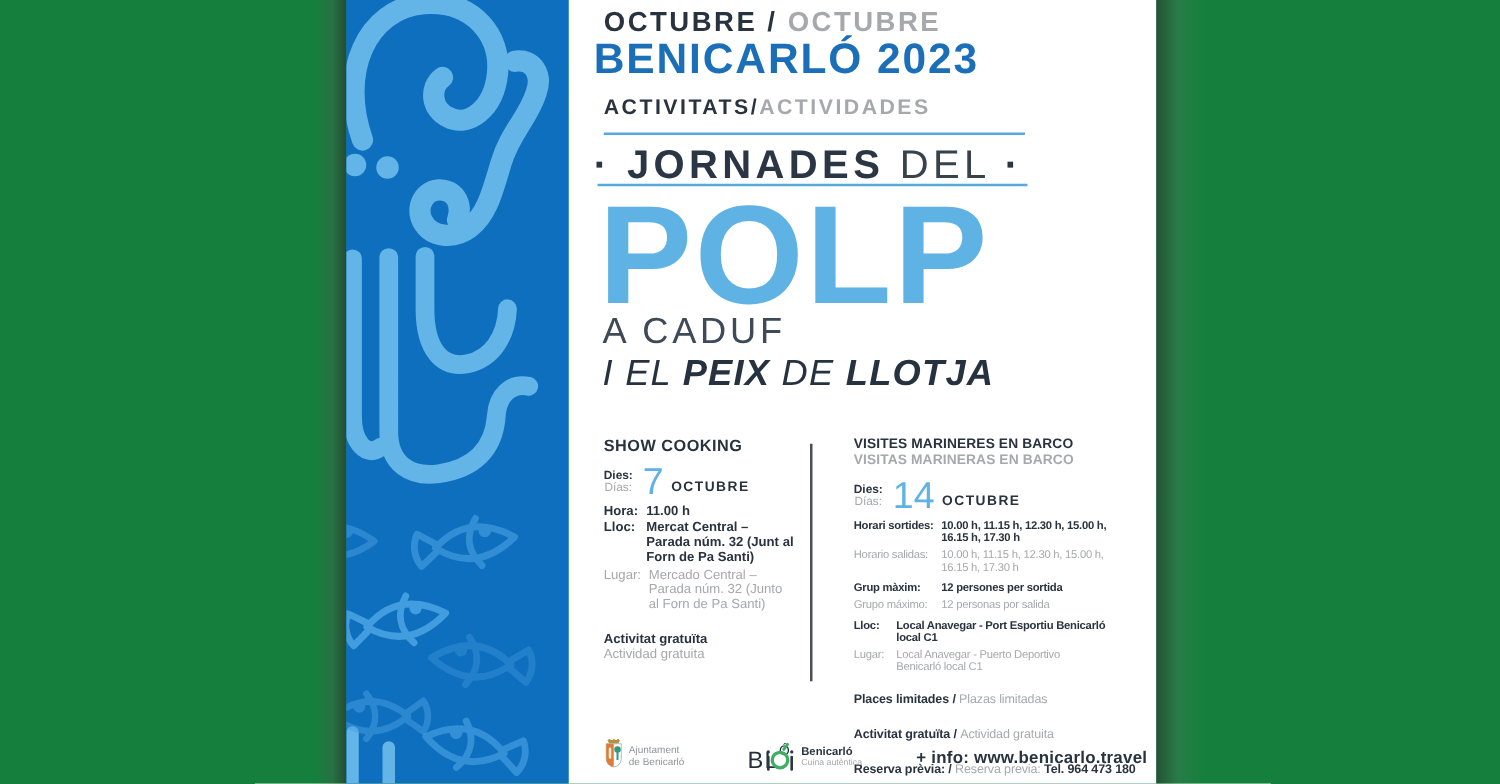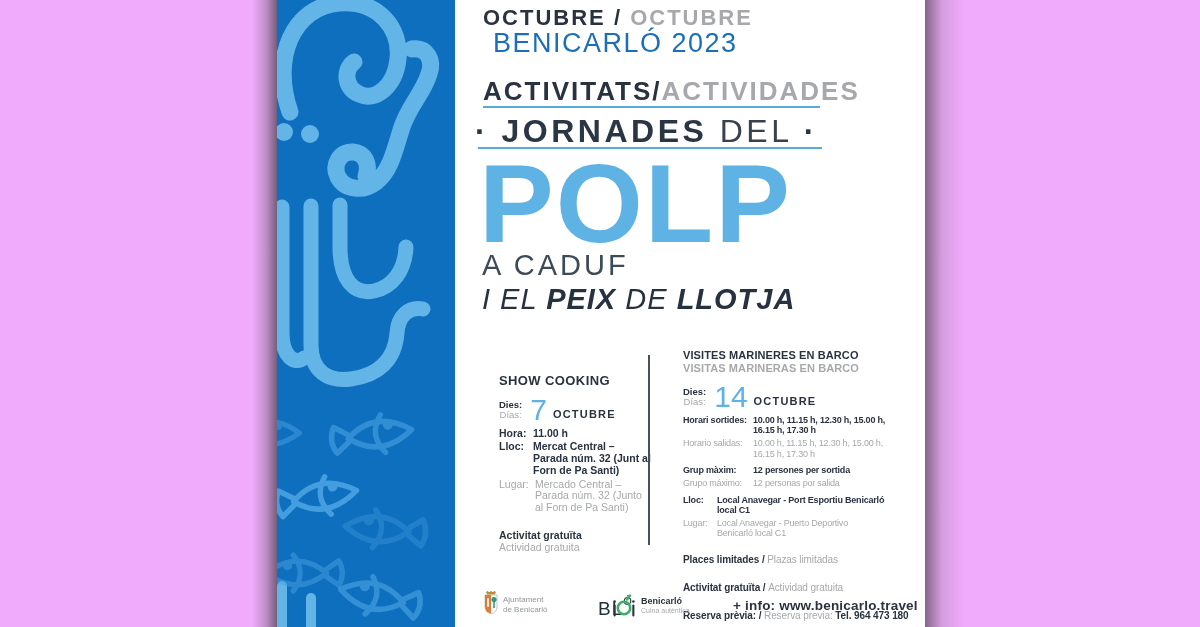--- a/index.html
+++ b/index.html
@@ -1,18 +1,18 @@
 <!DOCTYPE html>
 <html><head>
 <meta charset="utf-8">
 <style>
   html,body{margin:0;padding:0;background:#ffffff;}
   .stage{
     position:relative;width:1200px;height:627px;overflow:hidden;
-    background:#f0abfc;
+    background:#15803d;
     font-family:"Liberation Sans", sans-serif;
     -webkit-font-smoothing:antialiased;
   }
   .abs{position:absolute;}
 
   
   .shadow-left{left:252px;top:0;width:25px;height:627px;
     background:linear-gradient(to right, rgba(130,130,130,0) 0%, rgba(80,80,80,.30) 55%, rgba(45,45,45,.62) 100%);}
   .shadow-right{left:925px;top:0;width:38px;height:627px;
     background:linear-gradient(to right, rgba(45,45,45,.55) 0%, rgba(110,110,110,.22) 45%, rgba(255,255,255,0) 100%);}
@@ -22,35 +22,35 @@
   .panel svg{display:block;}
 
   
   .content{left:455px;top:0;width:470px;height:627px;background:#ffffff;}
 
   .dark{color:#29333f;}
   .gray{color:#a6a8ab;}
   .blue{color:#1b6fb8;}
 
   .hdr-line1{left:28px;top:5px;font-size:22px;font-weight:800;letter-spacing:2px;white-space:nowrap;}
-  .hdr-city{left:38px;top:28px;font-size:27px;font-weight:400;letter-spacing:1.5px;white-space:nowrap;}
-  .hdr-line3{left:28px;top:76px;font-size:26px;font-weight:800;letter-spacing:2px;white-space:nowrap;}
+  .hdr-city{left:20px;top:28px;font-size:34px;font-weight:700;letter-spacing:1.5px;white-space:nowrap;}
+  .hdr-line3{left:28px;top:76px;font-size:17px;font-weight:800;letter-spacing:2px;white-space:nowrap;}
   .rule-blue{height:2px;background:#55abdd;}
   .rule1{left:28px;top:106px;width:337px;}
   .rule2{left:23px;top:147px;width:344px;}
   .jornades{left:20px;top:113px;font-size:32px;letter-spacing:3.5px;color:#2b3644;white-space:nowrap;}
   .jornades .bold{font-weight:800;}
   .jornades .light{font-weight:400;color:#38424d;}
   .polp{left:24px;top:158px;font-size:112px;font-weight:800;letter-spacing:2px;line-height:.82;color:#5fb2e4;white-space:nowrap;}
   .caduf{left:27px;top:249px;font-size:29px;font-weight:300;letter-spacing:3px;color:#3e4a57;white-space:nowrap;}
   .peixline{left:27px;top:283px;font-size:29px;letter-spacing:1px;color:#273240;white-space:nowrap;font-weight:300;font-style:italic;}
   .peixline b{font-weight:800;}
 
   
-  .col-left{left:44px;top:349px;width:164px;margin-top:24px;}
+  .col-left{left:28px;top:349px;width:164px;}
   .col-right{left:228px;top:349px;width:244px;}
   .divider{left:193px;top:355px;width:2px;height:190px;background:#4a5058;}
 
   .h3{font-size:13px;font-weight:800;letter-spacing:.4px;color:#29333f;}
   .h3b{font-size:11px;font-weight:800;letter-spacing:.1px;line-height:1.2;white-space:nowrap;}
 
   .daterow{display:flex;align-items:flex-end;margin-top:9px;margin-bottom:5px;}
   .daterow .dl{font-size:9.5px;line-height:1.1;margin-bottom:2px;text-align:center;}
   .daterow .dl .ca{font-weight:700;color:#29333f;}
   .daterow .dl .es{color:#a6a8ab;}

